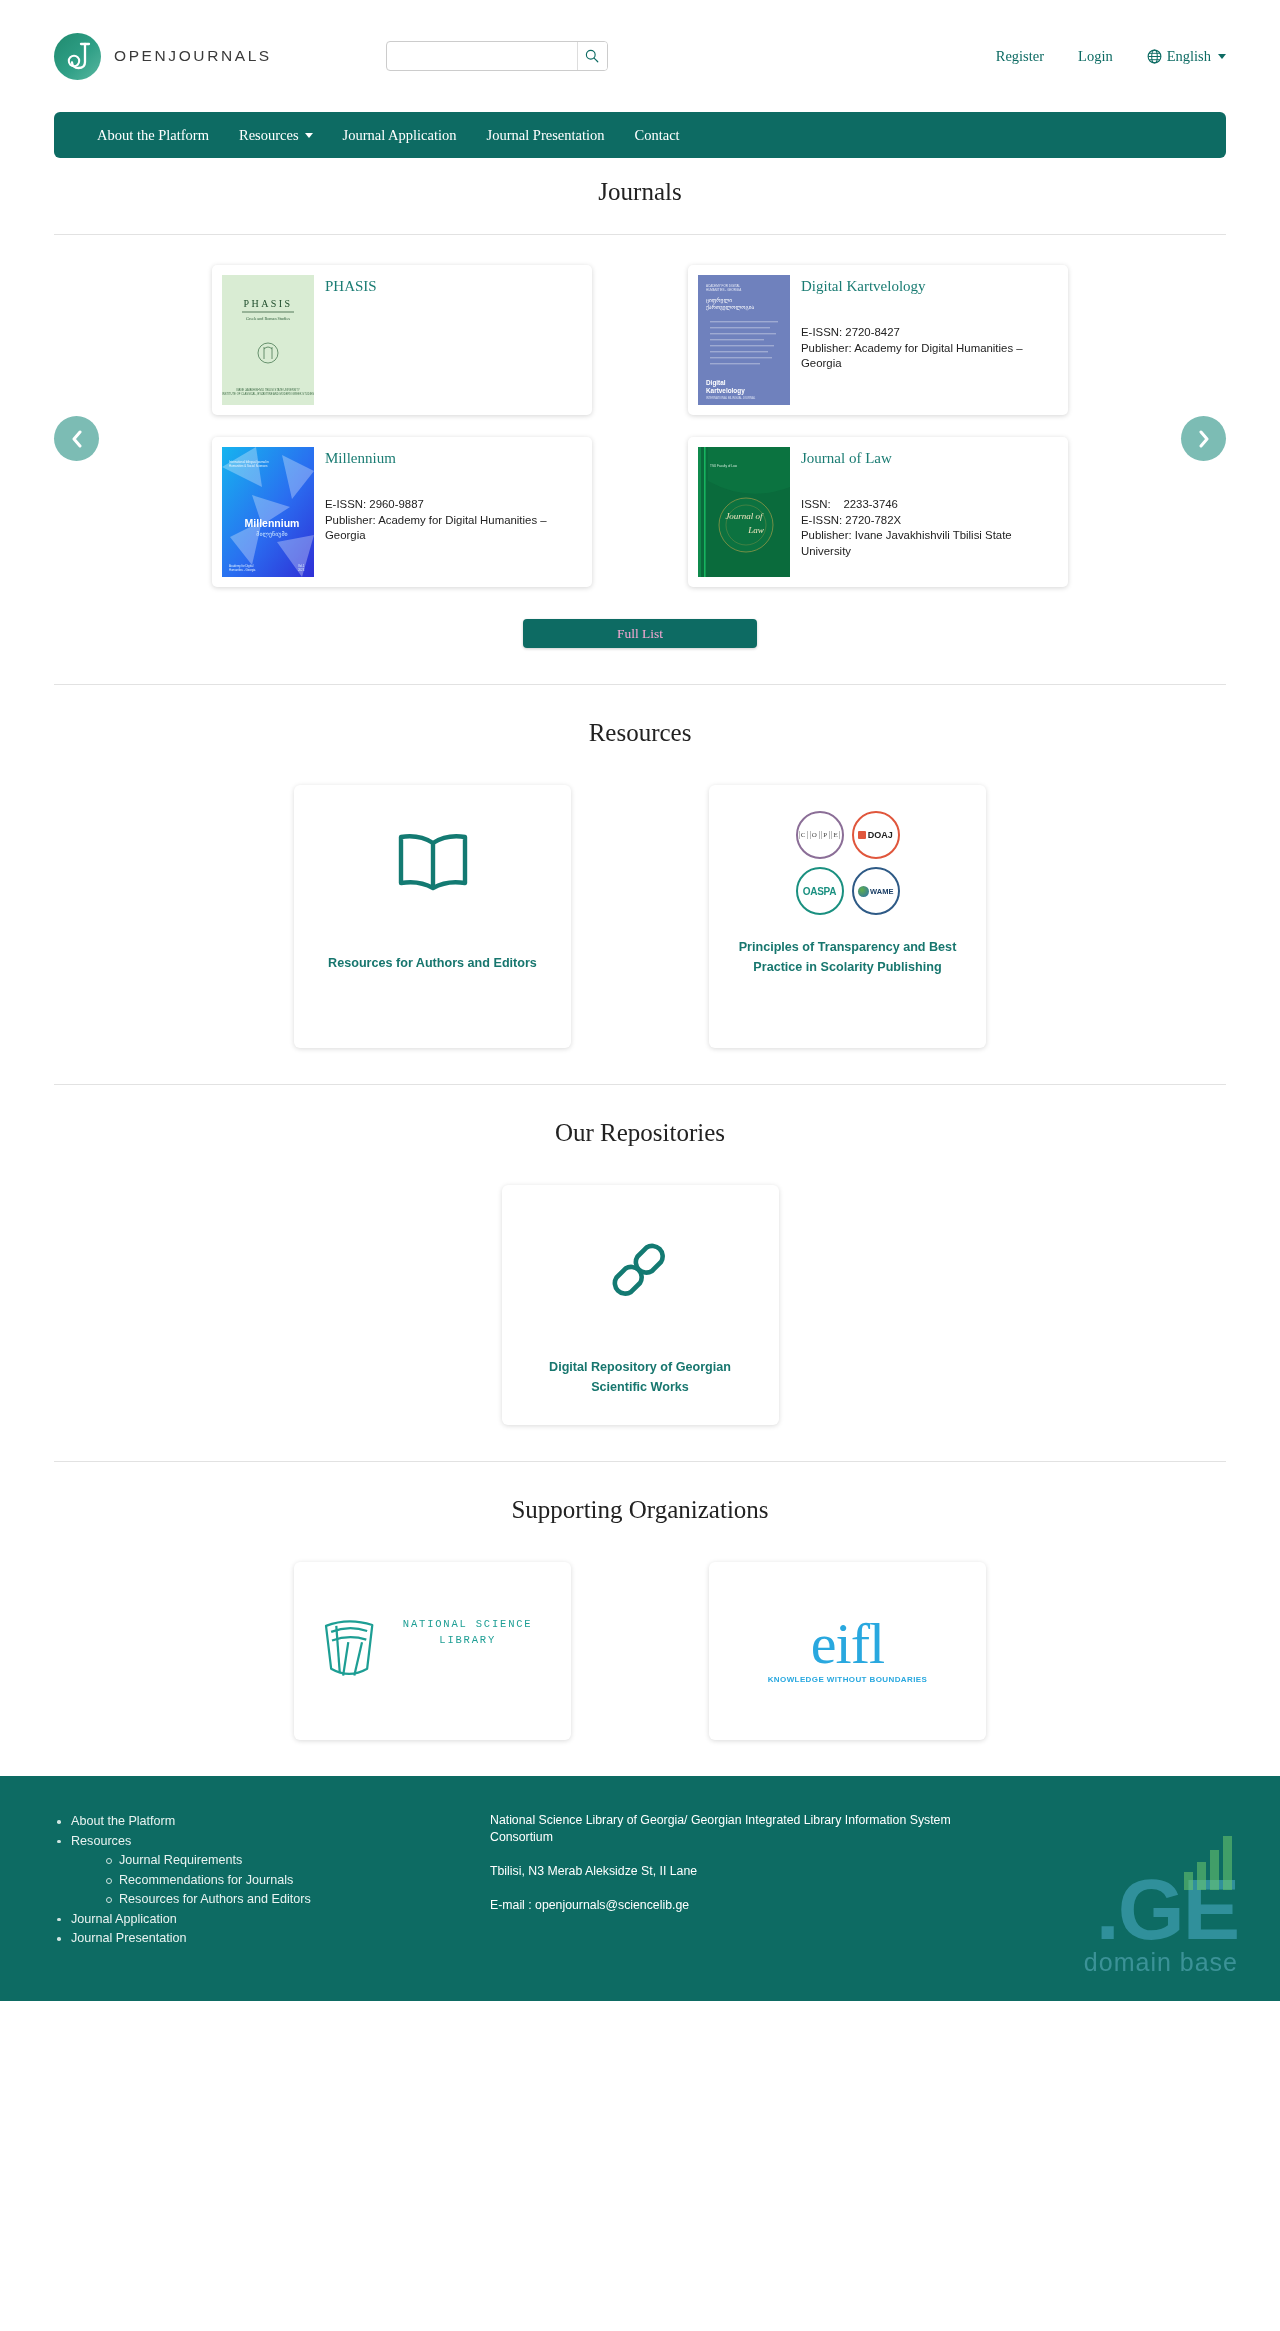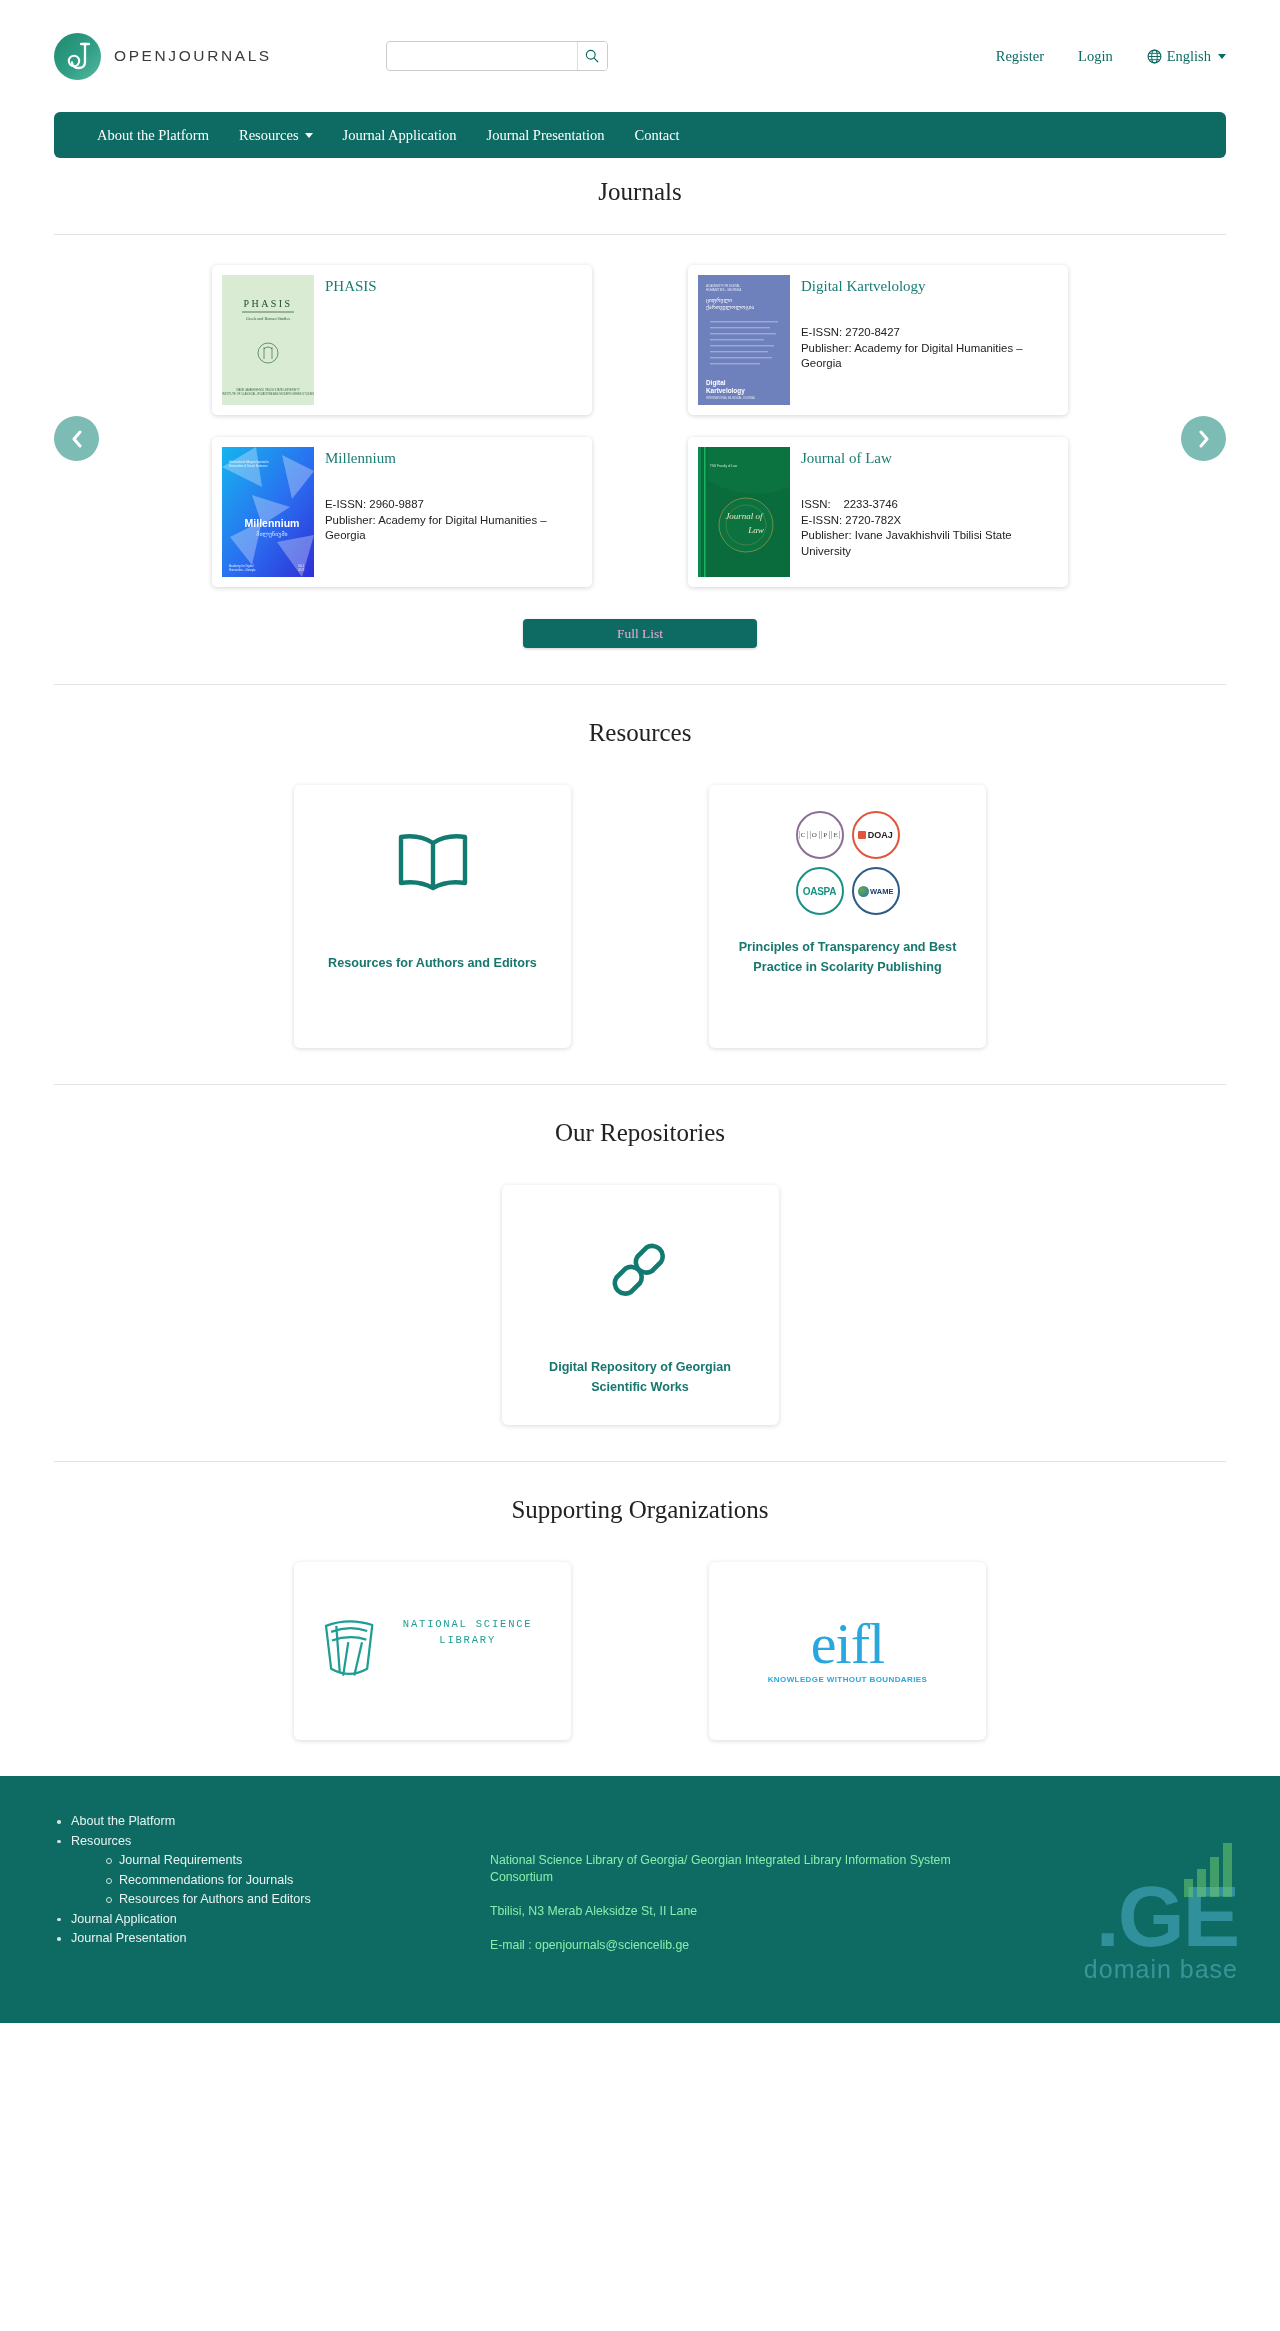--- a/index.html
+++ b/index.html
@@ -306,33 +306,32 @@
     cursor: pointer;
   }
   .footer-sublist li::before {
     content: "";
     position: absolute; left: 2px; top: 7px;
     width: 4px; height: 4px; border-radius: 50%;
     border: 1px solid #cfe5e1; background: transparent;
   }
   .footer-right {
     margin-left: 56px;
-    color: #86efac;
+    color: #ffffff;
     font-size: 12.3px;
     line-height: 17px;
     width: 470px;
     position: relative;
     z-index: 2;
-    margin-top: 40px;
   }
   .footer-right p { margin-bottom: 17px; }
 
   .watermark {
     position: absolute;
-    right: 42px; bottom: 40px;
+    right: 42px; bottom: 25px;
     z-index: 1;
     pointer-events: none;
     user-select: none;
     text-align: right;
   }
   .wm-ge {
     font-size: 86px;
     font-weight: bold;
     color: rgba(90,190,225,0.45);
     line-height: 78px;

